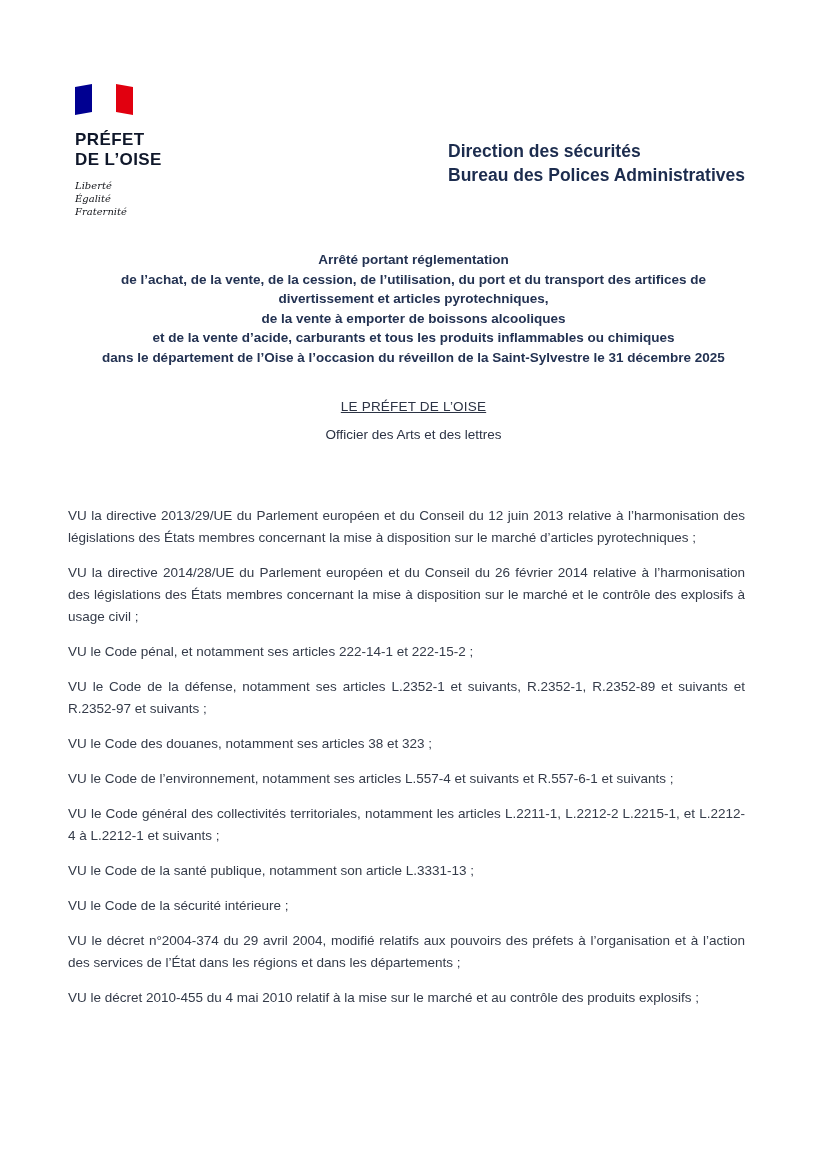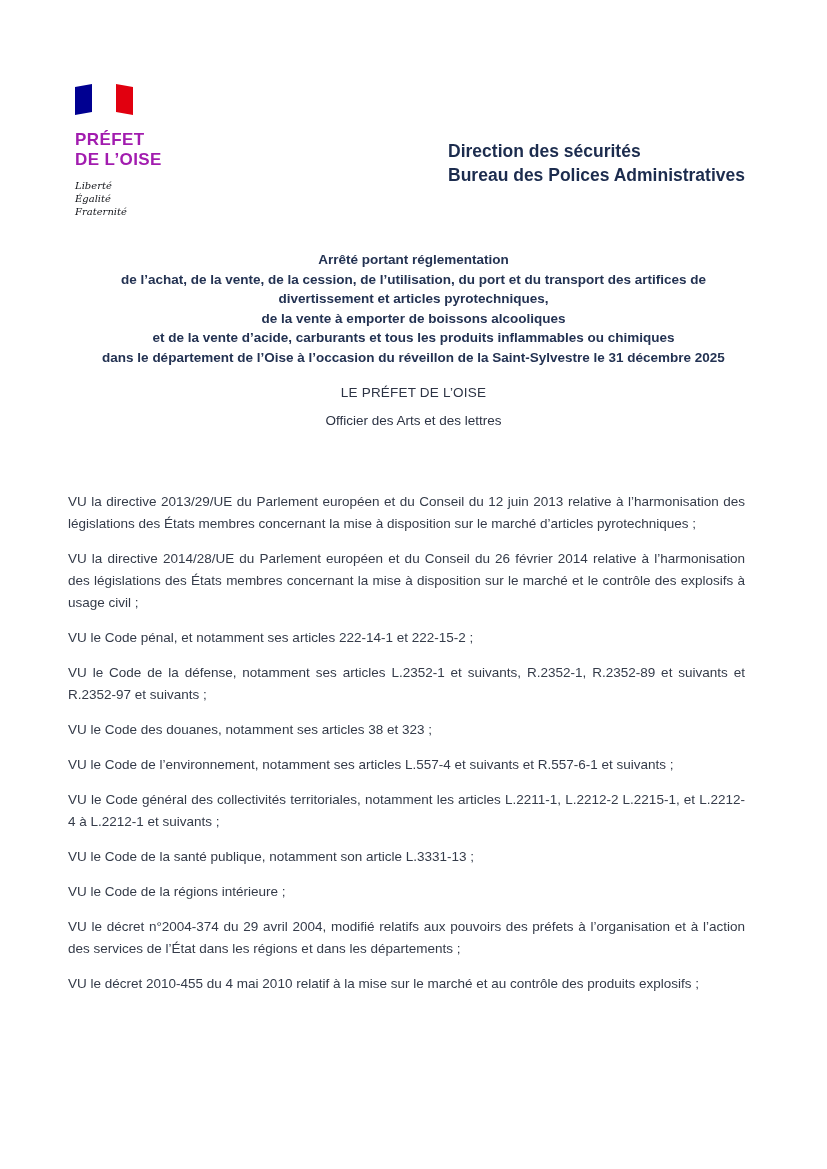--- a/index.html
+++ b/index.html
@@ -22,21 +22,21 @@
   .header-row {
     display: flex;
     justify-content: space-between;
     align-items: flex-start;
     padding: 84px 82px 0 75px;
   }
   .gov-logo { width: 130px; }
   .flag { margin-bottom: 8px; }
   .logo-name {
     font-weight: bold;
-    color: #a21caf;
+    color: #0f172a;
     font-size: 17px;
     line-height: 20px;
     letter-spacing: 0.4px;
   }
   .motto {
     margin-top: 9px;
     font-family: "DejaVu Serif", serif;
     font-style: italic;
     font-size: 10px;
     line-height: 13px;
@@ -58,22 +58,23 @@
     font-size: 13.5px;
     line-height: 19.5px;
     color: #233252;
   }
   .center-line {
     text-align: center;
     font-size: 13.5px;
     color: #2c3344;
   }
   .center-line.prefet {
-    margin-top: 18px;
+    margin-top: 32px;
     letter-spacing: 0.2px;
+    text-decoration: underline;
   }
   .center-line.sub { margin-top: 13px; }
 
   
   .body-text {
     margin: 63px 82px 0 68px;
     text-align: justify;
     font-size: 13.5px;
     line-height: 22px;
     color: #343b49;
@@ -124,18 +125,18 @@
 
   <div class="body-text">
     <p>VU la directive 2013/29/UE du Parlement européen et du Conseil du 12 juin 2013 relative à l’harmonisation des législations des États membres concernant la mise à disposition sur le marché d’articles pyrotechniques ;</p>
     <p>VU la directive 2014/28/UE du Parlement européen et du Conseil du 26 février 2014 relative à l’harmonisation des législations des États membres concernant la mise à disposition sur le marché et le contrôle des explosifs à usage civil ;</p>
     <p>VU le Code pénal, et notamment ses articles 222-14-1 et 222-15-2 ;</p>
     <p>VU le Code de la défense, notamment ses articles L.2352-1 et suivants, R.2352-1, R.2352-89 et suivants et R.2352-97 et suivants ;</p>
     <p>VU le Code des douanes, notamment ses articles 38 et 323 ;</p>
     <p>VU le Code de l’environnement, notamment ses articles L.557-4 et suivants et R.557-6-1 et suivants ;</p>
     <p>VU le Code général des collectivités territoriales, notamment les articles L.2211-1, L.2212-2 L.2215-1, et L.2212-4 à L.2212-1 et suivants ;</p>
     <p>VU le Code de la santé publique, notamment son article L.3331-13 ;</p>
-    <p>VU le Code de la régions intérieure ;</p>
+    <p>VU le Code de la sécurité intérieure ;</p>
     <p>VU le décret n°2004-374 du 29 avril 2004, modifié relatifs aux pouvoirs des préfets à l’organisation et à l’action des services de l’État dans les régions et dans les départements ;</p>
     <p>VU le décret 2010-455 du 4 mai 2010 relatif à la mise sur le marché et au contrôle des produits explosifs ;</p>
   </div>
 
 </div>
 
 </body></html>

